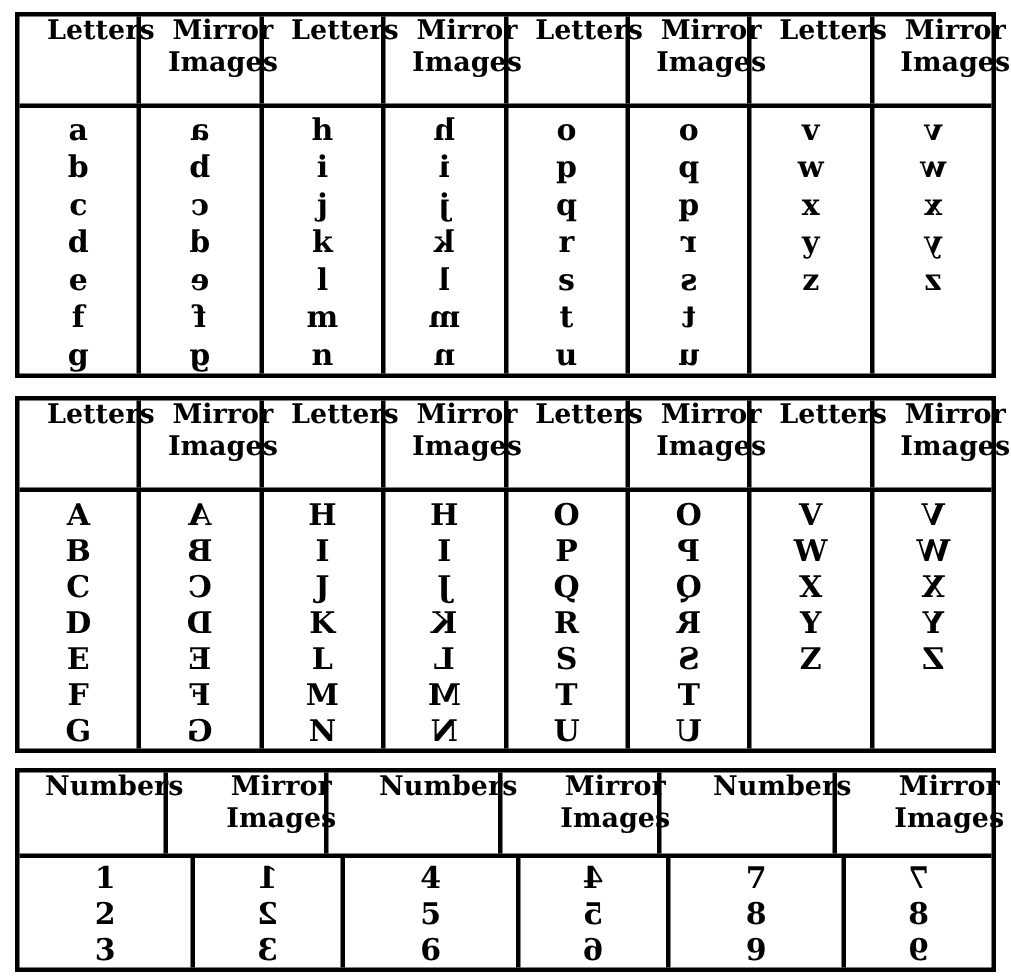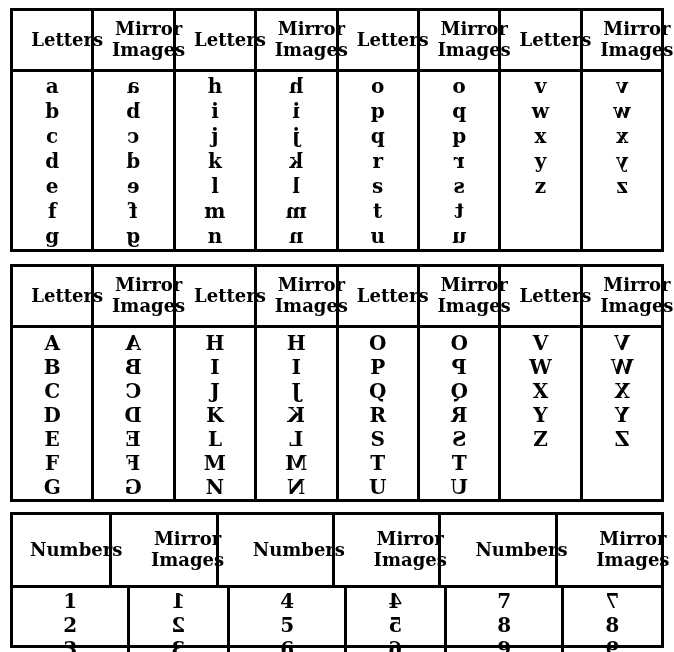--- a/index.html
+++ b/index.html
@@ -33,36 +33,35 @@
   #table-lowercase { top: 8px;   height: 244px; }
   #table-uppercase { top: 264px; height: 238px; }
   #table-numbers   { top: 512px; height: 136px; }
 
   .hdr-row {
     display: flex;
     border-bottom: 3px solid var(--line);
     flex: 0 0 auto;
   }
   #table-lowercase .hdr-row, #table-uppercase .hdr-row { height: 61px; }
-  #table-numbers .hdr-row { height: 73px; gap: 17px; }
+  #table-numbers .hdr-row { height: 57px; gap: 17px; }
 
   .body-row { display: flex; flex: 1 1 auto; }
 
   .cell {
     border-right: 3px solid var(--line);
     min-width: 0;
   }
   .cell:last-child { border-right: none; }
   .eq { flex: 1 1 0; }
   .wide { flex: 1.18 1 0; }   
   .narrow { flex: 1 1 0; }
 
   .hcell {
     display: flex;
-    align-items: center;
     justify-content: center;
     text-align: center;
     padding-left: 30px;
   }
   .htext {
     font-size: 18px;
     line-height: 1.15;
     font-weight: bold;
     padding: 0 4px;
   }

